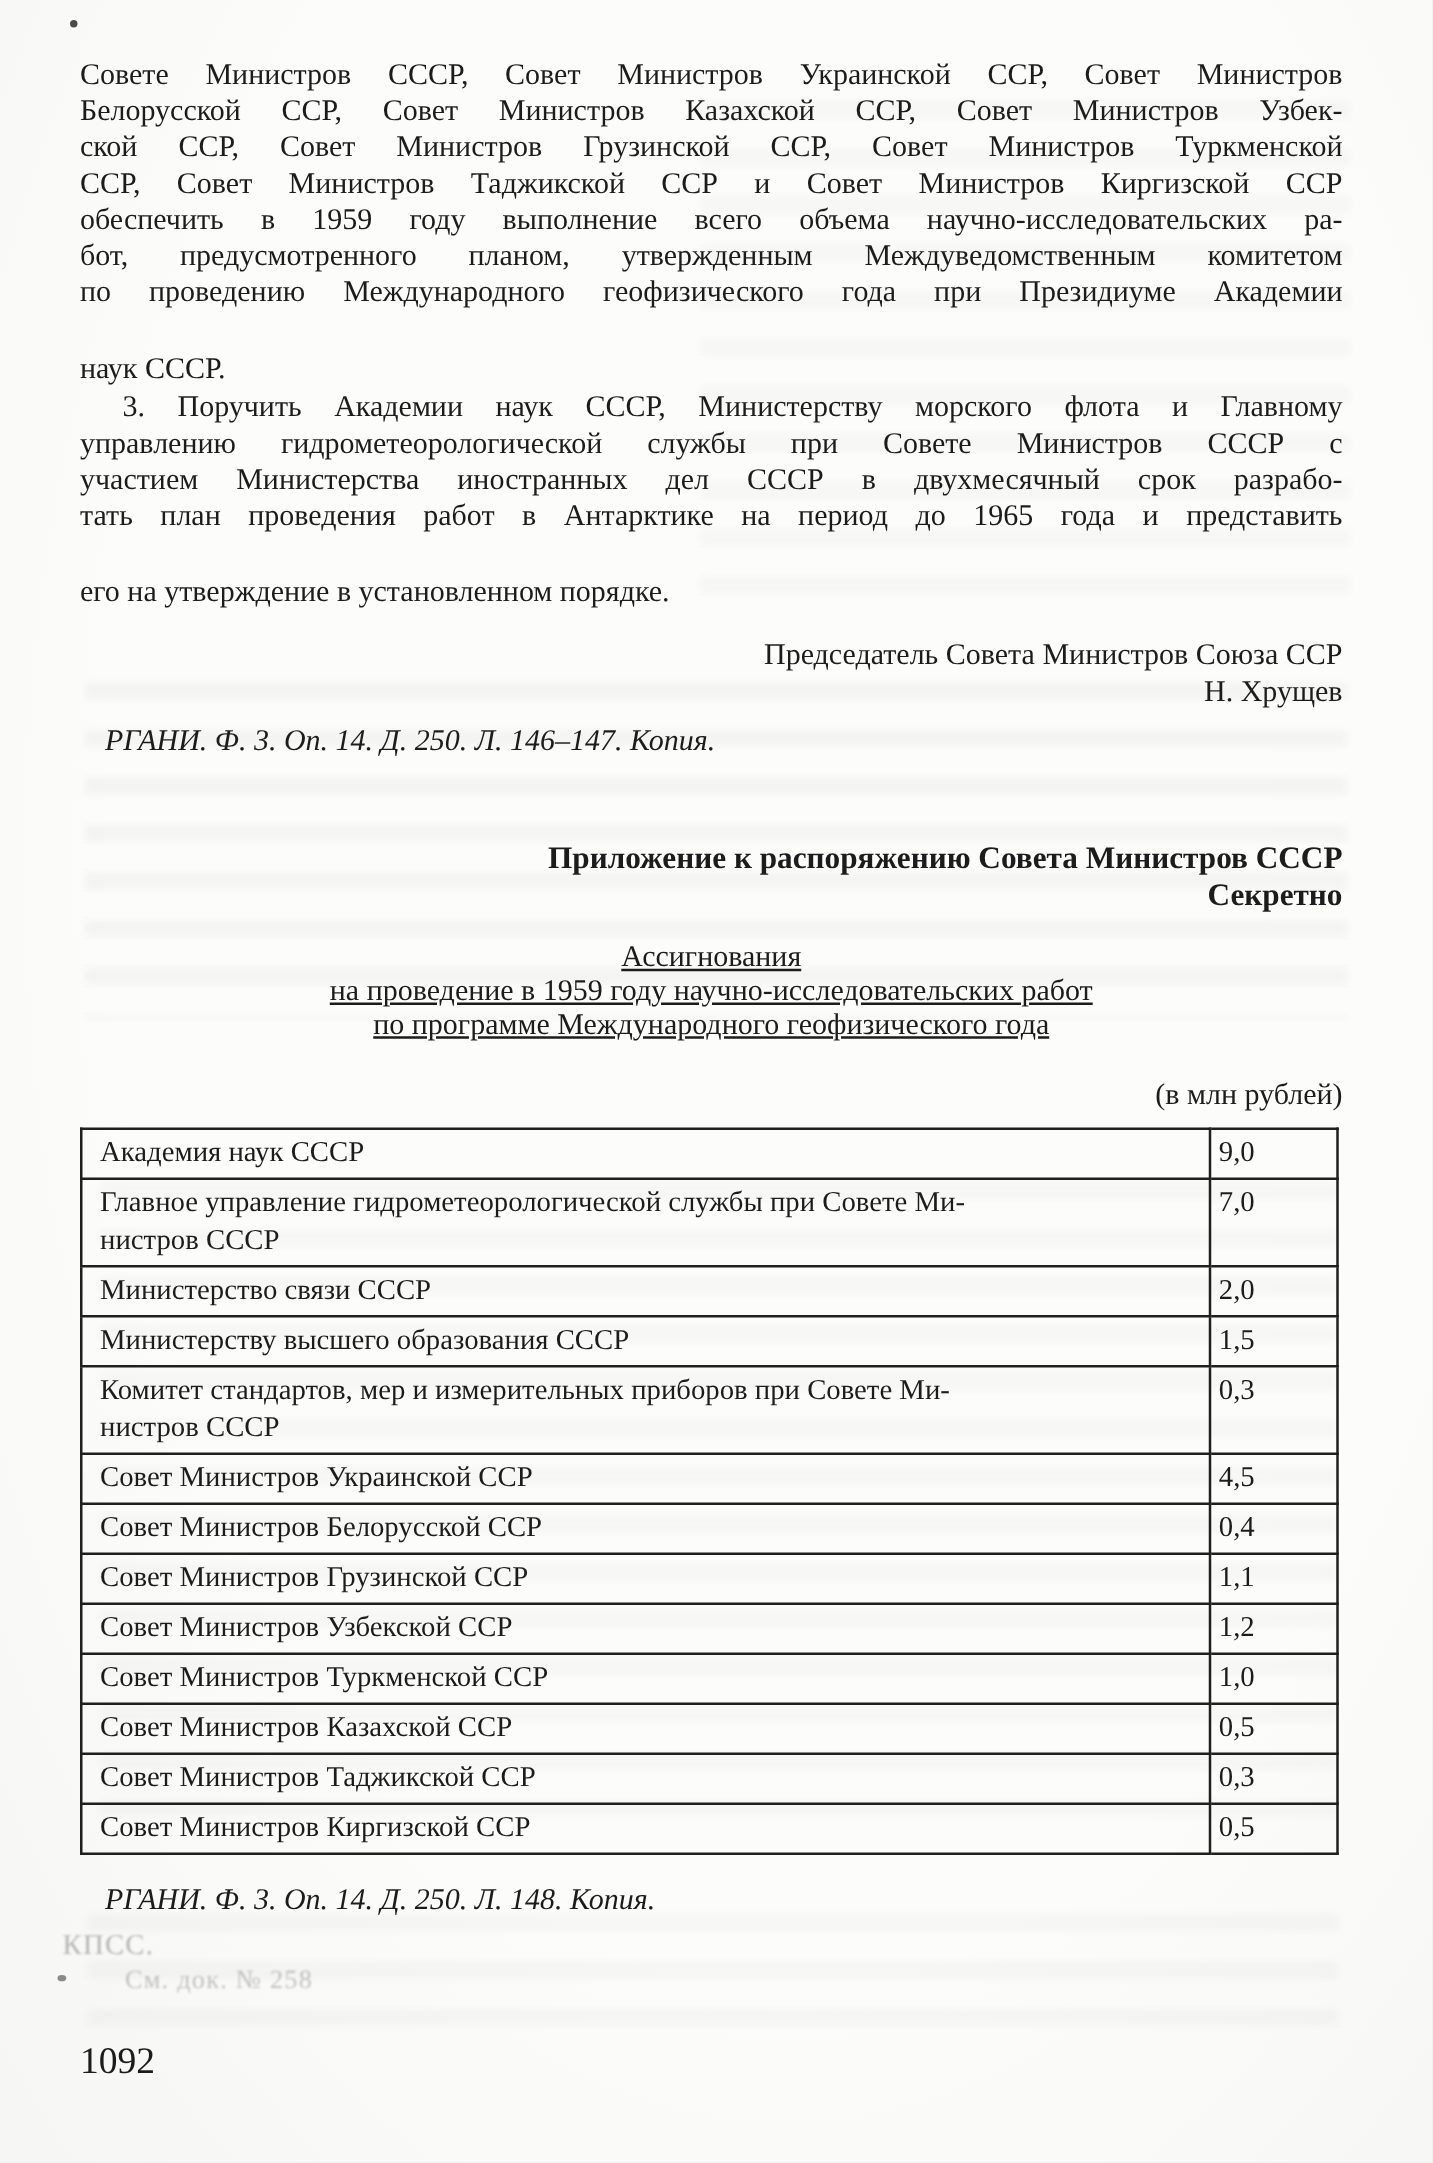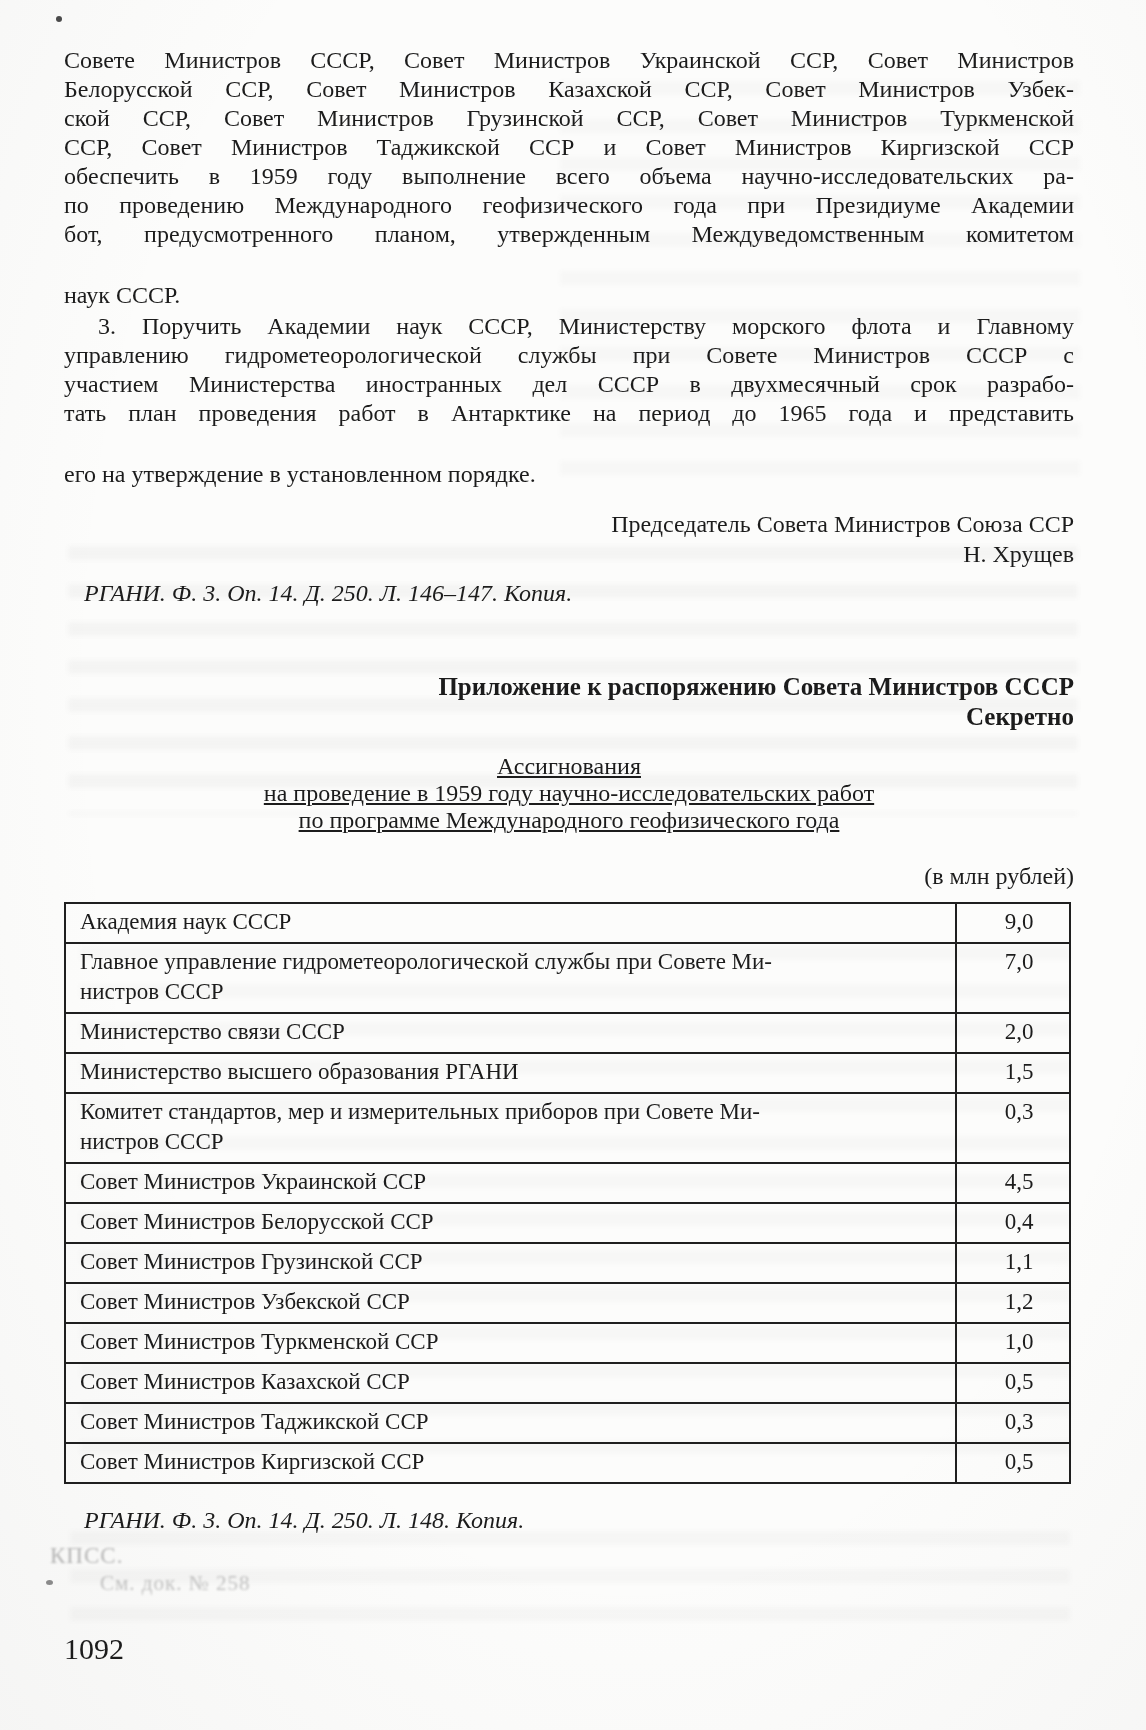--- a/index.html
+++ b/index.html
@@ -32,21 +32,21 @@
   .appendix-heading{margin-top:65px;text-align:right;font-weight:700;font-size:25px;line-height:30px;}
 
   .alloc-title{margin-top:21px;font-size:24px;line-height:27px;text-decoration:underline;}
   .center-line{text-align:center;}
 
   .units-note{margin-top:28px;text-align:right;font-size:24px;line-height:28px;}
 
   table.alloc{margin-top:12px;border-collapse:collapse;width:1007px;background:transparent;}
   table.alloc td{border:2px solid #1f1f1f;font-size:23px;vertical-align:top;}
   td.cell-name{padding:3px 30px 5px 14px;line-height:30px;white-space:pre-line;}
-  td.cell-value{width:88px;text-align:center;padding:3px 6px 5px 18px;line-height:30px;font-family:Liberation Serif, serif;}
+  td.cell-value{width:88px;text-align:left;padding:3px 6px 5px 6px;line-height:30px;font-family:Liberation Serif, serif;}
 
   .page-number{margin-top:100px;font-size:30px;line-height:30px;}
 
   
   .speck{position:absolute;border-radius:50%;background:#4a4a4a;z-index:3;}
   .speck-top{left:56px;top:16px;width:6px;height:6px;}
   .speck-bottom{left:46px;top:1580px;width:7px;height:5px;background:#8a8a8a;}
 
   .smudge{
     position:absolute;z-index:1;pointer-events:none;
@@ -84,22 +84,22 @@
   <div class="speck speck-bottom"></div>
 
   <div class="content">
 
     <div class="para para-1">
         <div class="jline first-line">Совете Министров СССР, Совет Министров Украинской ССР, Совет Министров</div>
         <div class="jline">Белорусской ССР, Совет Министров Казахской ССР, Совет Министров Узбек-</div>
         <div class="jline">ской ССР, Совет Министров Грузинской ССР, Совет Министров Туркменской</div>
         <div class="jline">ССР, Совет Министров Таджикской ССР и Совет Министров Киргизской ССР</div>
         <div class="jline">обеспечить в 1959 году выполнение всего объема научно-исследовательских ра-</div>
+        <div class="jline">бот, предусмотренного планом, утвержденным Междуведомственным комитетом</div>
         <div class="jline">по проведению Международного геофизического года при Президиуме Академии</div>
-        <div class="jline">бот, предусмотренного планом, утвержденным Междуведомственным комитетом</div>
         <div class="jline last-line">наук СССР.</div>
       </div>
 
     <div class="para para-2">
         <div class="jline first-line">3. Поручить Академии наук СССР, Министерству морского флота и Главному</div>
         <div class="jline">управлению гидрометеорологической службы при Совете Министров СССР с</div>
         <div class="jline">участием Министерства иностранных дел СССР в двухмесячный срок разрабо-</div>
         <div class="jline">тать план проведения работ в Антарктике на период до 1965 года и представить</div>
         <div class="jline last-line">его на утверждение в установленном порядке.</div>
       </div>
@@ -133,21 +133,21 @@
           <tr>
             <td class="cell-name">Главное управление гидрометеорологической службы при Совете Ми-
 нистров СССР</td>
             <td class="cell-value">7,0</td>
           </tr>
           <tr>
             <td class="cell-name">Министерство связи СССР</td>
             <td class="cell-value">2,0</td>
           </tr>
           <tr>
-            <td class="cell-name">Министерство высшего образования РГАНИ</td>
+            <td class="cell-name">Министерству высшего образования СССР</td>
             <td class="cell-value">1,5</td>
           </tr>
           <tr>
             <td class="cell-name">Комитет стандартов, мер и измерительных приборов при Совете Ми-
 нистров СССР</td>
             <td class="cell-value">0,3</td>
           </tr>
           <tr>
             <td class="cell-name">Совет Министров Украинской ССР</td>
             <td class="cell-value">4,5</td>

